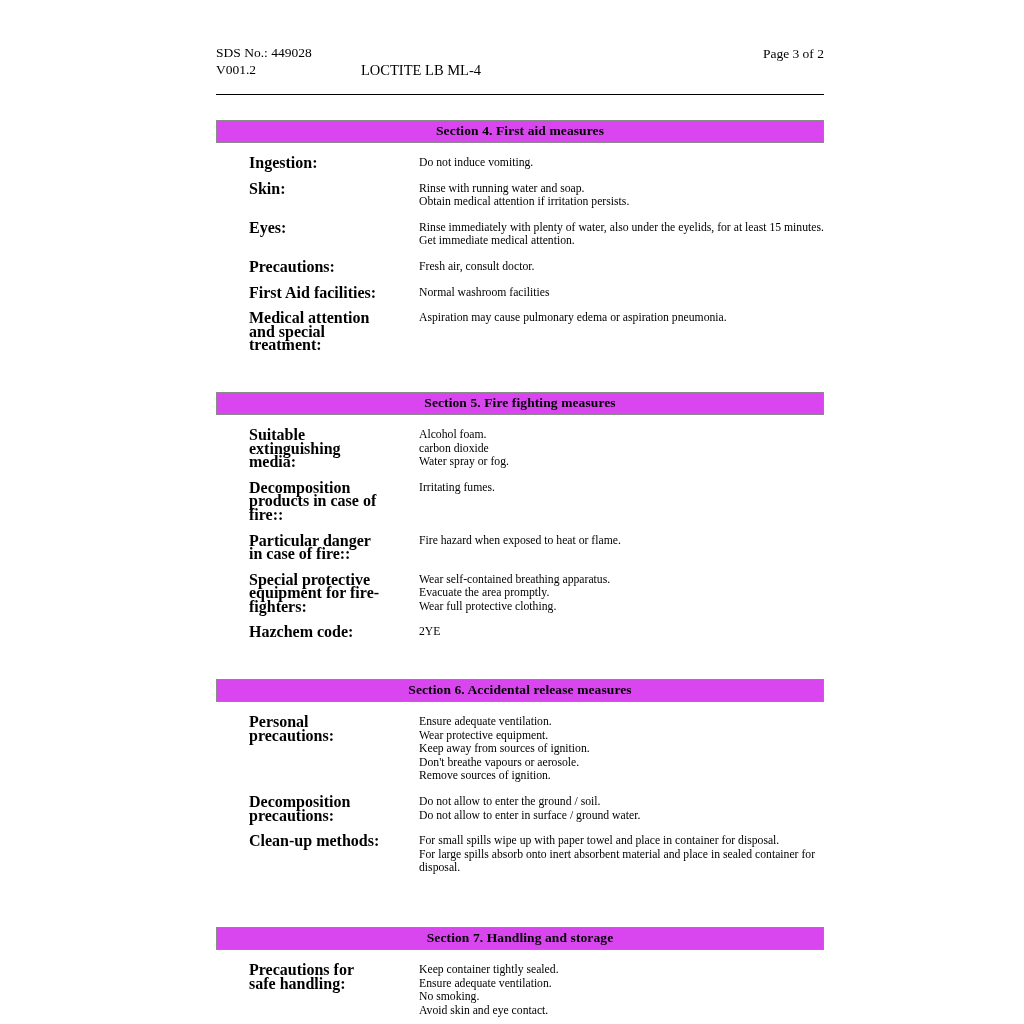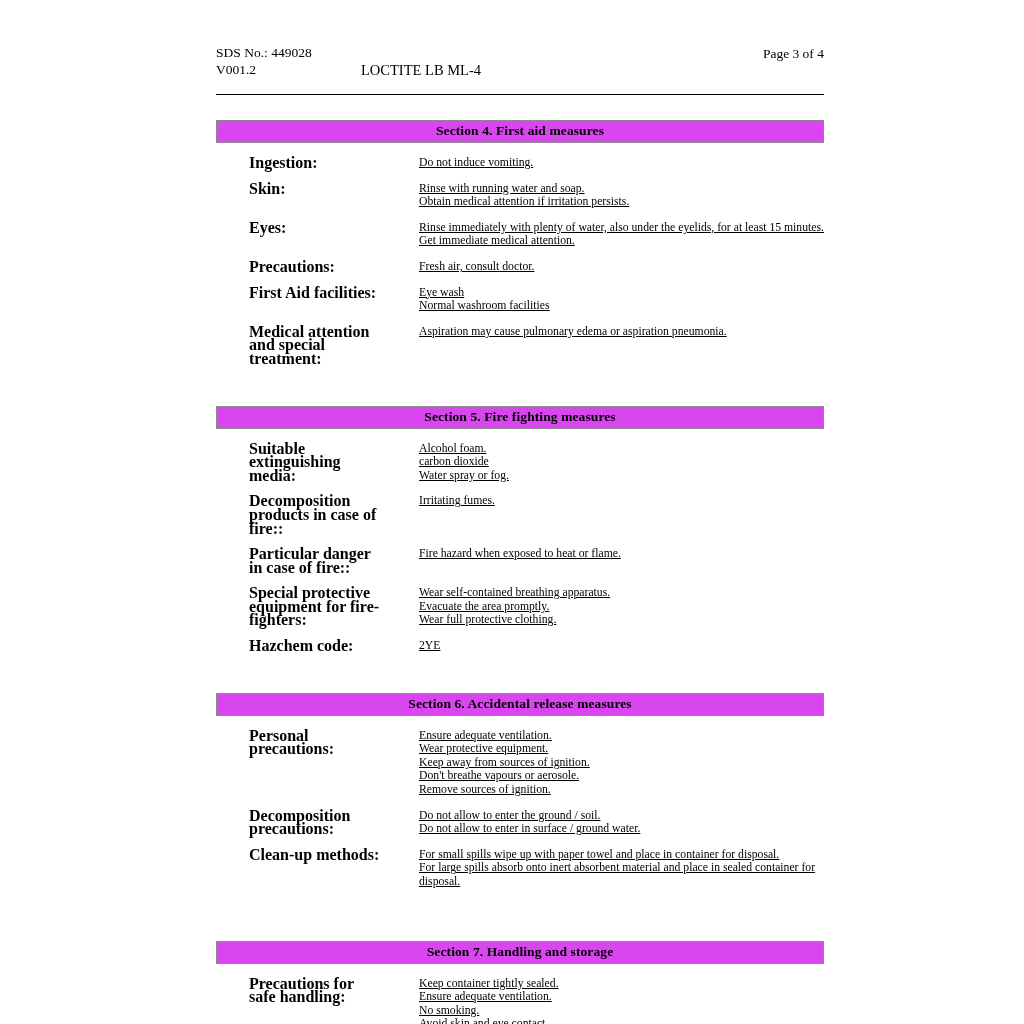--- a/index.html
+++ b/index.html
@@ -95,38 +95,37 @@
   }
   .row-value {
     flex: 1 1 auto;
     font-size: 11.7px;
     line-height: 13.6px;
     padding-left: 35px;
     box-sizing: border-box;
   }
   .row-value .line {
     display: block;
-    text-decoration: underline;
   }
   .block-gap { height: 28px; }
   .block-gap-lg { height: 40px; }
 </style>
 </head>
 <body>
 
 <div class="page">
   <div class="content">
 
     <div class="header">
       <div class="hdr-left">
         <div>SDS No.: 449028</div>
         <div>V001.2</div>
       </div>
       <div class="hdr-center">LOCTITE LB ML-4</div>
-      <div class="hdr-right">Page 3 of 4</div>
+      <div class="hdr-right">Page 3 of 2</div>
       <div class="hdr-rule"></div>
     </div>
 
     <div style="height:30px"></div>
     <div class="section-bar">Section 4.  First aid measures</div>
     <div class="rows">
       <div class="row">
         <div class="row-label">Ingestion:</div>
         <div class="row-value">
           <span class="line">Do not induce vomiting.</span>
@@ -148,21 +147,20 @@
       </div>
       <div class="row">
         <div class="row-label">Precautions:</div>
         <div class="row-value">
           <span class="line">Fresh air, consult doctor.</span>
         </div>
       </div>
       <div class="row">
         <div class="row-label">First Aid facilities:</div>
         <div class="row-value">
-          <span class="line">Eye wash</span>
           <span class="line">Normal washroom facilities</span>
         </div>
       </div>
       <div class="row">
         <div class="row-label wide">Medical attention and special treatment:</div>
         <div class="row-value">
           <span class="line">Aspiration may cause pulmonary edema or aspiration pneumonia.</span>
         </div>
       </div>
     </div>

